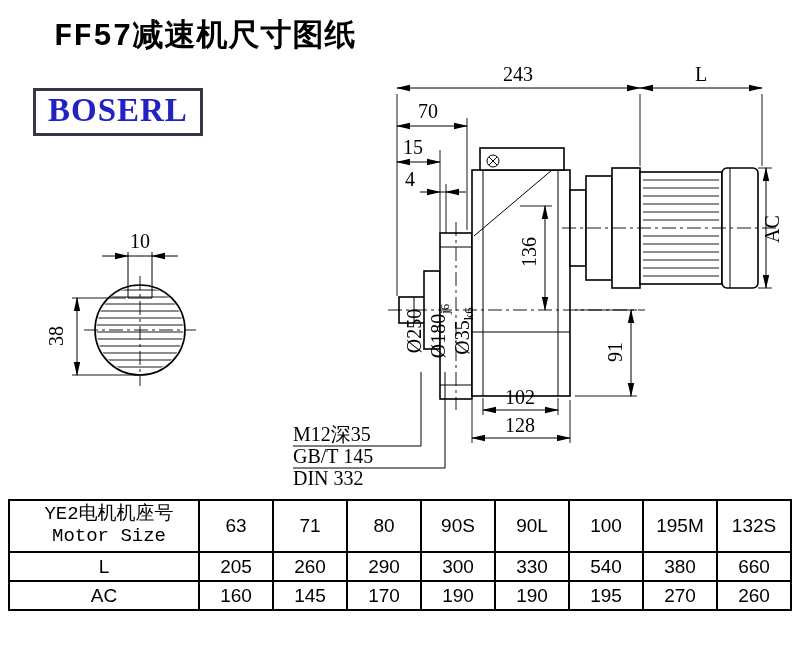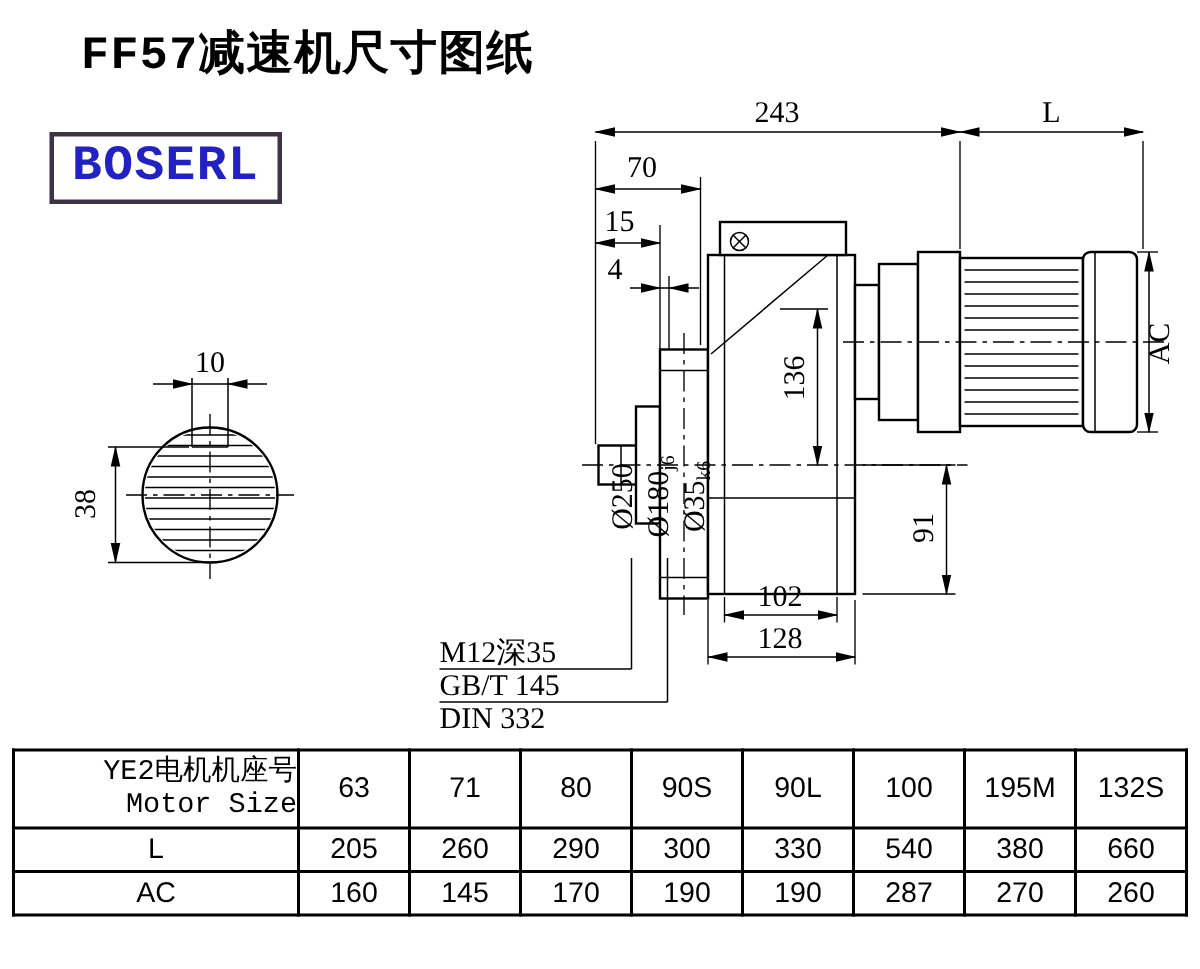--- a/index.html
+++ b/index.html
@@ -10,21 +10,21 @@
     font-family: "Liberation Sans", sans-serif;
   }
   .title {
     position: absolute; left: 54px; top: 14px; margin: 0;
     font-size: 31px; font-weight: bold; letter-spacing: 1px;
     font-family: Liberation Mono, monospace; color: #000;
   }
   .brand {
     position: absolute; left: 33px; top: 88px;
     border: 3px solid #3c3346; background: #fff;
-    color: #2222c4; font-family: Liberation Mono, monospace;
+    color: #2222c4; font-family: Liberation Serif, serif;
     font-size: 33px; font-weight: bold; letter-spacing: 1px;
     padding: 1px 12px 4px;
   }
   .drawing { position: absolute; left: 0; top: 0; }
 
   
   .out   { fill: #fff; stroke: #000; stroke-width: 1.6; }
   .thin  { fill: none; stroke: #000; stroke-width: 1; }
   .dim   { fill: none; stroke: #000; stroke-width: 1; }
   .ext   { fill: none; stroke: #000; stroke-width: 0.9; }
@@ -34,21 +34,21 @@
   tspan.tol { font-size: 13px; }
 
   .size-table {
     position: absolute; left: 8px; top: 499px; width: 784px;
     border-collapse: collapse; table-layout: fixed;
     text-align: center; font-size: 19px; color: #000;
   }
   .size-table td { border: 2px solid #000; padding: 0; height: 29px; line-height: 1.15; }
   .size-table tr.head td { height: 52px; }
   .head-cell {
-    text-align: right; padding-left: 10px !important;
+    text-align: center; padding-left: 10px !important;
     font-family: "Liberation Mono", "Liberation Sans", sans-serif;
   }
 </style>
 </head>
 <body>
 
 <h1 class="title">FF57减速机尺寸图纸</h1>
 <div class="brand">BOSERL</div>
 
 <svg class="drawing" width="800" height="500" viewBox="0 0 800 500">
@@ -245,18 +245,18 @@
     <td>380</td>
     <td>660</td>
   </tr>
   <tr>
     <td>AC</td>
     <td>160</td>
     <td>145</td>
     <td>170</td>
     <td>190</td>
     <td>190</td>
-    <td>287</td>
+    <td>195</td>
     <td>270</td>
     <td>260</td>
   </tr>
   </tbody>
 </table>
 
 </body></html>

